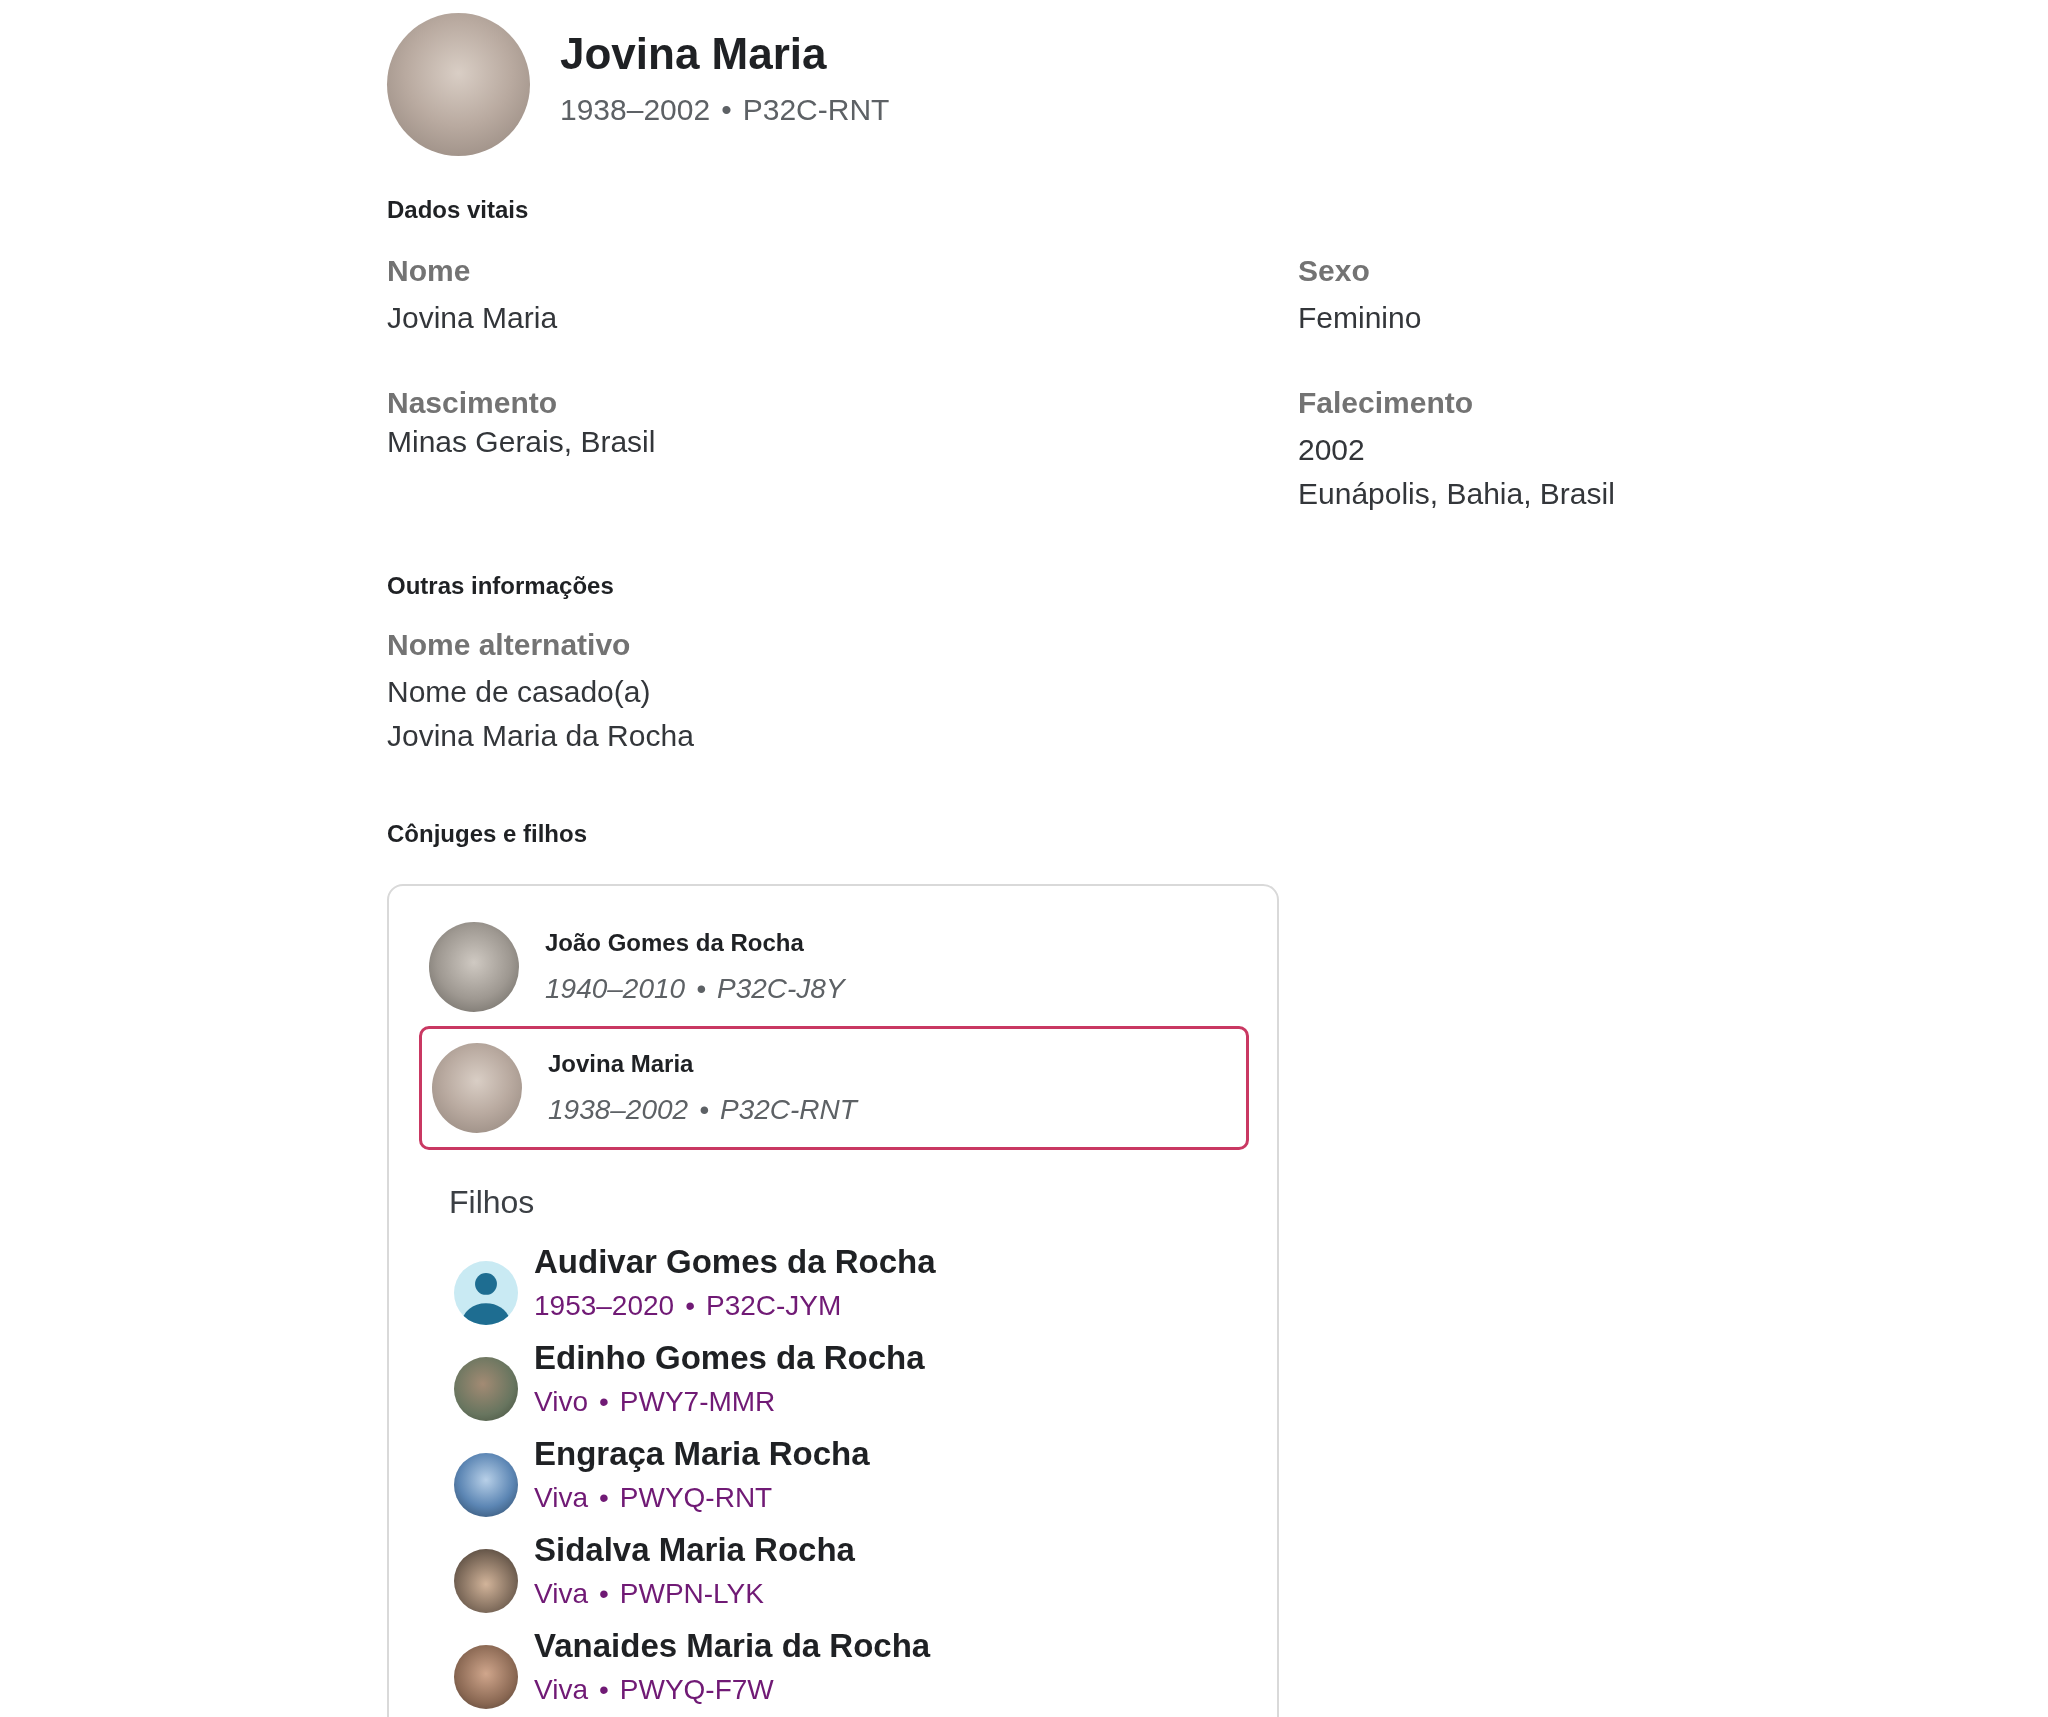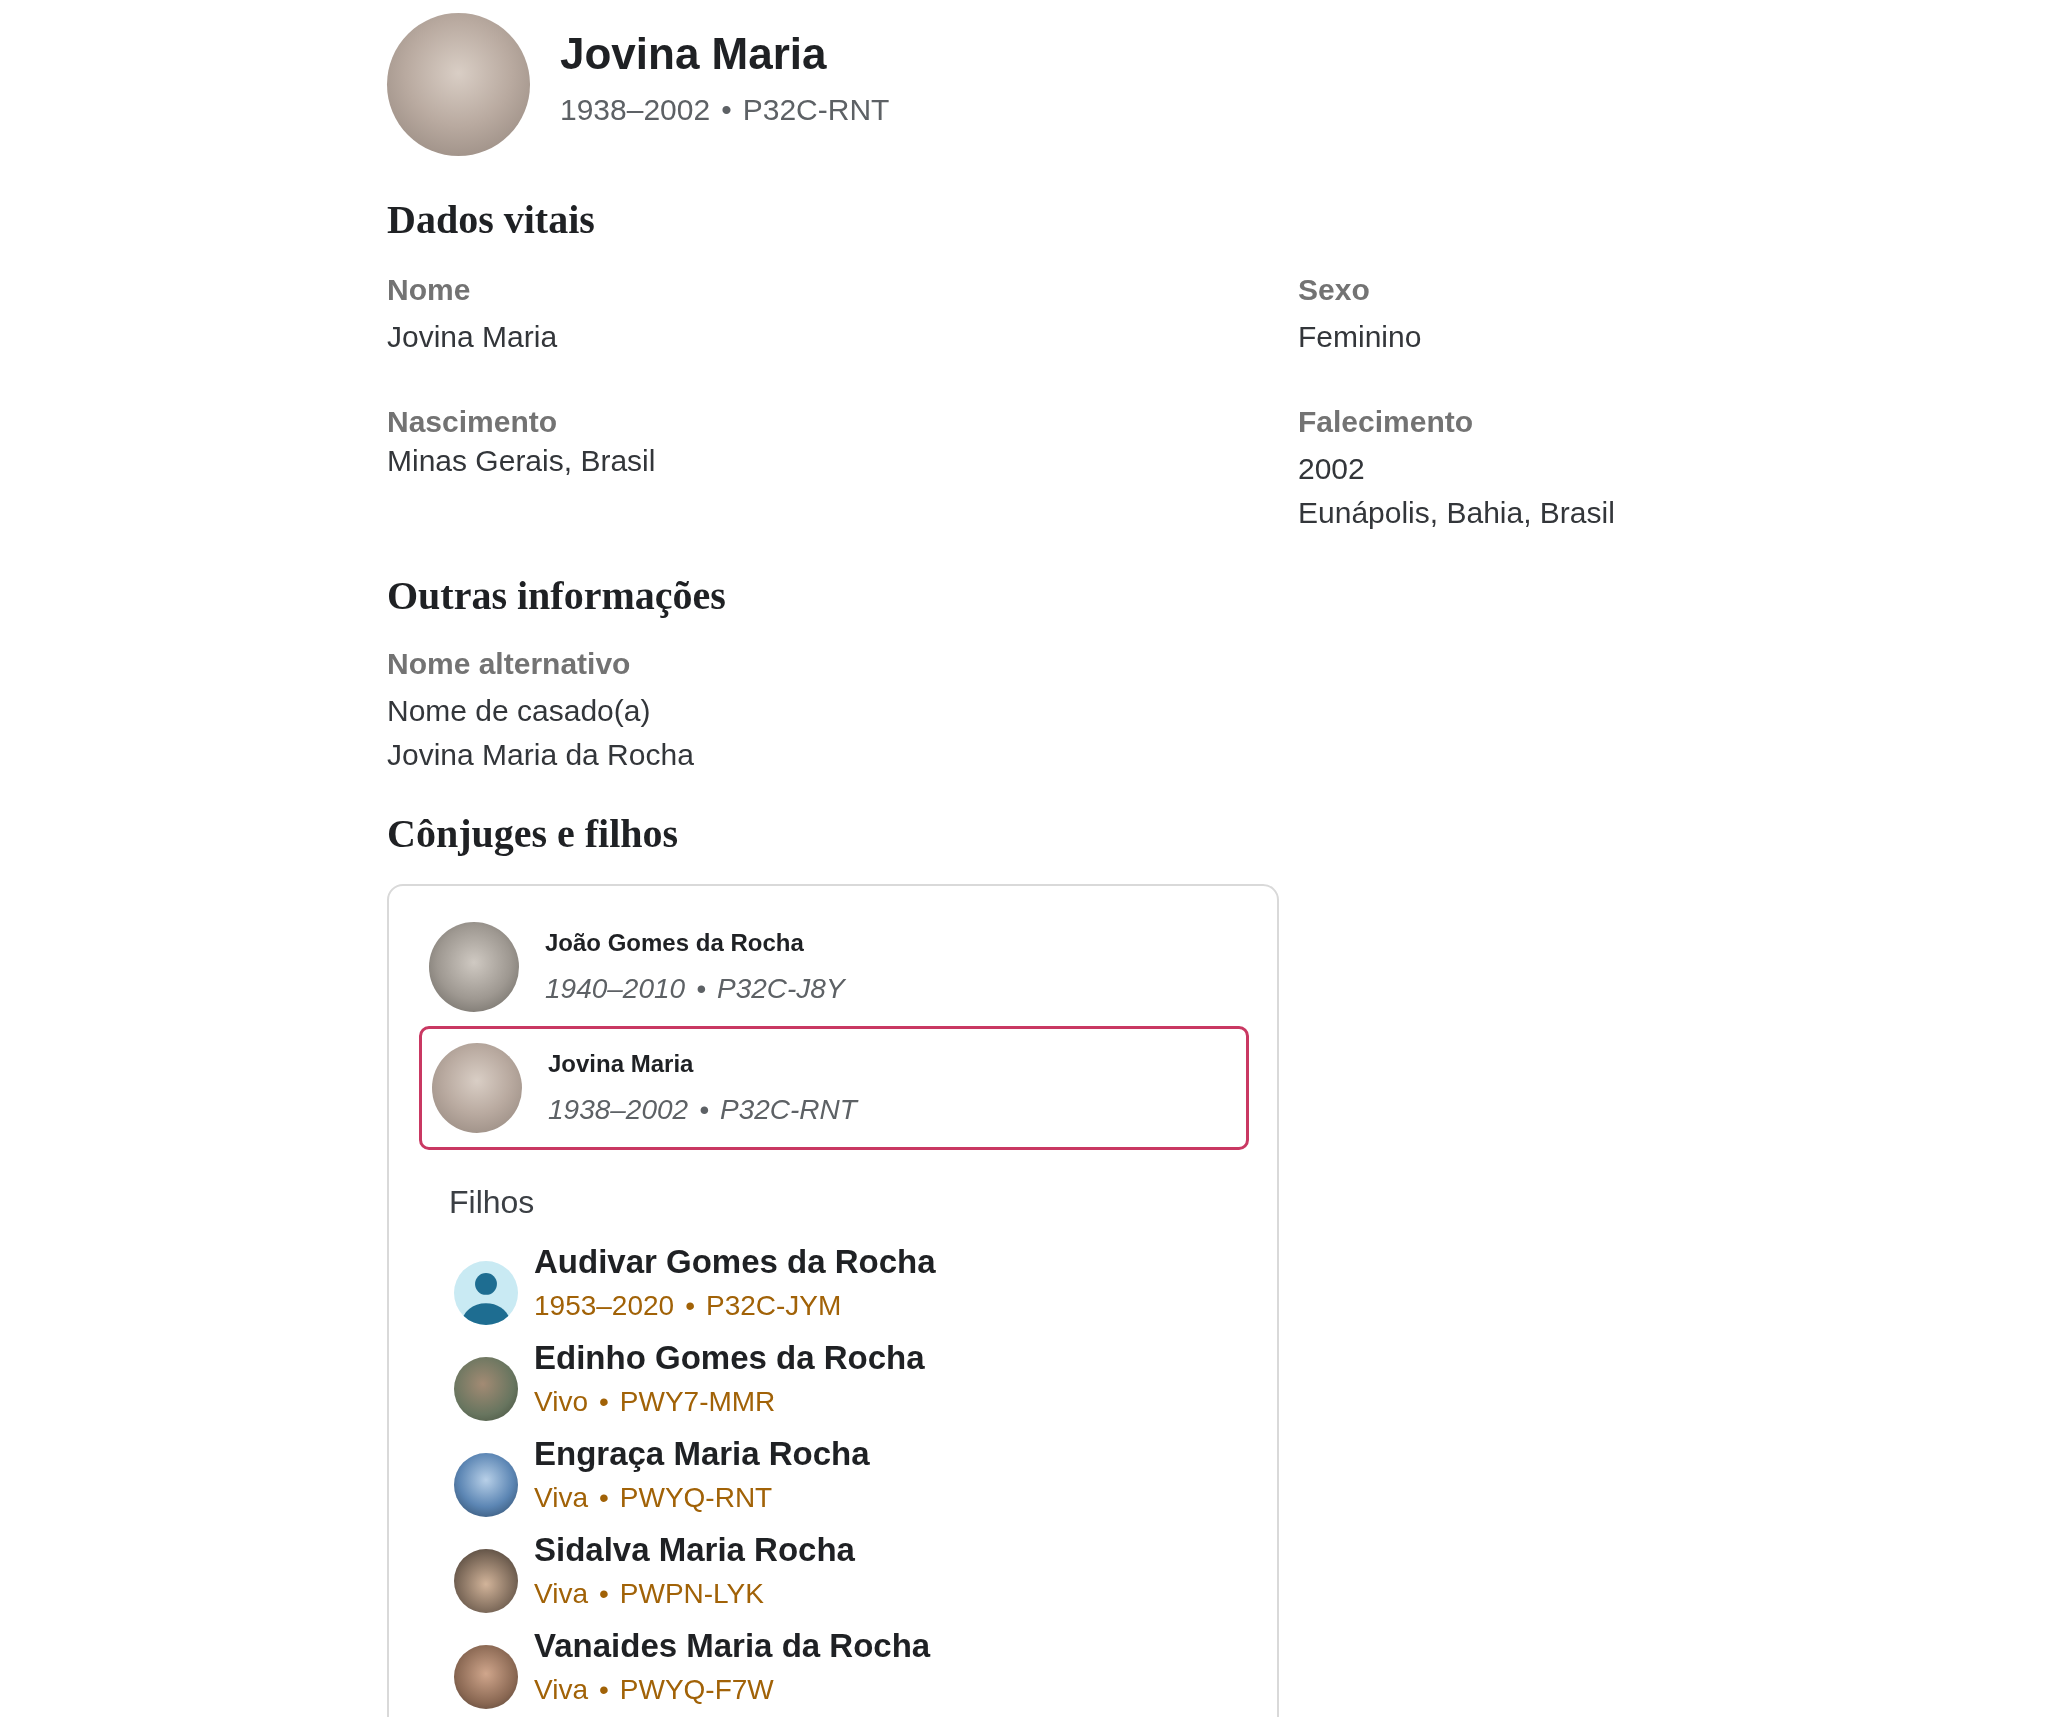--- a/index.html
+++ b/index.html
@@ -19,21 +19,21 @@
   .av-vanaides{ background:radial-gradient(circle at 50% 45%, #d0a68c 0%, #8a6853 62%, #4a3a30 100%); }
   .av-default { background:#c9eaf3; display:flex; align-items:flex-end; justify-content:center; }
 
   .header { position:absolute; left:387px; top:13px; display:flex; gap:30px; align-items:flex-start; }
   .header .avatar { width:143px; height:143px; }
   .header-text { padding-top:16px; }
   .person-name { font-size:44px; font-weight:bold; color:#1f2124; }
   .lifeline { margin-top:14px; font-size:30px; color:#5d6165; }
   .sep { margin:0 11px; }
 
-  h2.section-heading { font-size:40px; font-weight:bold; color:#1f2124;font-family:Liberation Serif, serif; }
+  h2.section-heading { font-size:24px; font-weight:bold; color:#1f2124; }
 
   .section-vitals { position:absolute; left:387px; top:196px; width:1420px; }
   .vitals-grid { margin-top:30px; display:grid; grid-template-columns:911px auto; row-gap:46px; }
   .field-label { font-size:30px; font-weight:bold; color:#737373; }
   .field-value { font-size:30px; color:#33363a; line-height:44px; margin-top:8px; }
 
   .section-other { position:absolute; left:387px; top:572px; }
   .section-other .field-label { margin-top:28px; }
 
   .section-family { position:absolute; left:387px; top:810px; }
@@ -52,21 +52,21 @@
   .selected-box {
     margin:14px 0 0 -10px; width:830px;
     border:3px solid #c93862; border-radius:10px;
     padding:14px 14px 14px 10px; cursor:pointer;
   }
   .children-label { margin:30px 0 0 20px; font-size:32px; color:#3b3f44; line-height:44px; }
   .children-list { margin:16px 0 0 25px; }
   .child-row { display:flex; align-items:flex-end; gap:16px; margin-bottom:11px; cursor:pointer; }
   .child-row .avatar { width:64px; height:64px; margin-top:-4px; }
   .child-name { font-size:33px; font-weight:bold; color:#1f2124; line-height:44px; }
-  .child-sub { font-size:28px; color:#a16207; margin-top:3px; line-height:38px; }
+  .child-sub { font-size:28px; color:#701a75; margin-top:3px; line-height:38px; }
   .person-icon-svg { width:100%; height:100%; display:block; }
 </style>
 </head>
 <body>
 
 <div class="header">
   <div class="avatar av-jovina"></div>
   <div class="header-text">
     <div class="person-name">Jovina Maria</div>
     <div class="lifeline">

